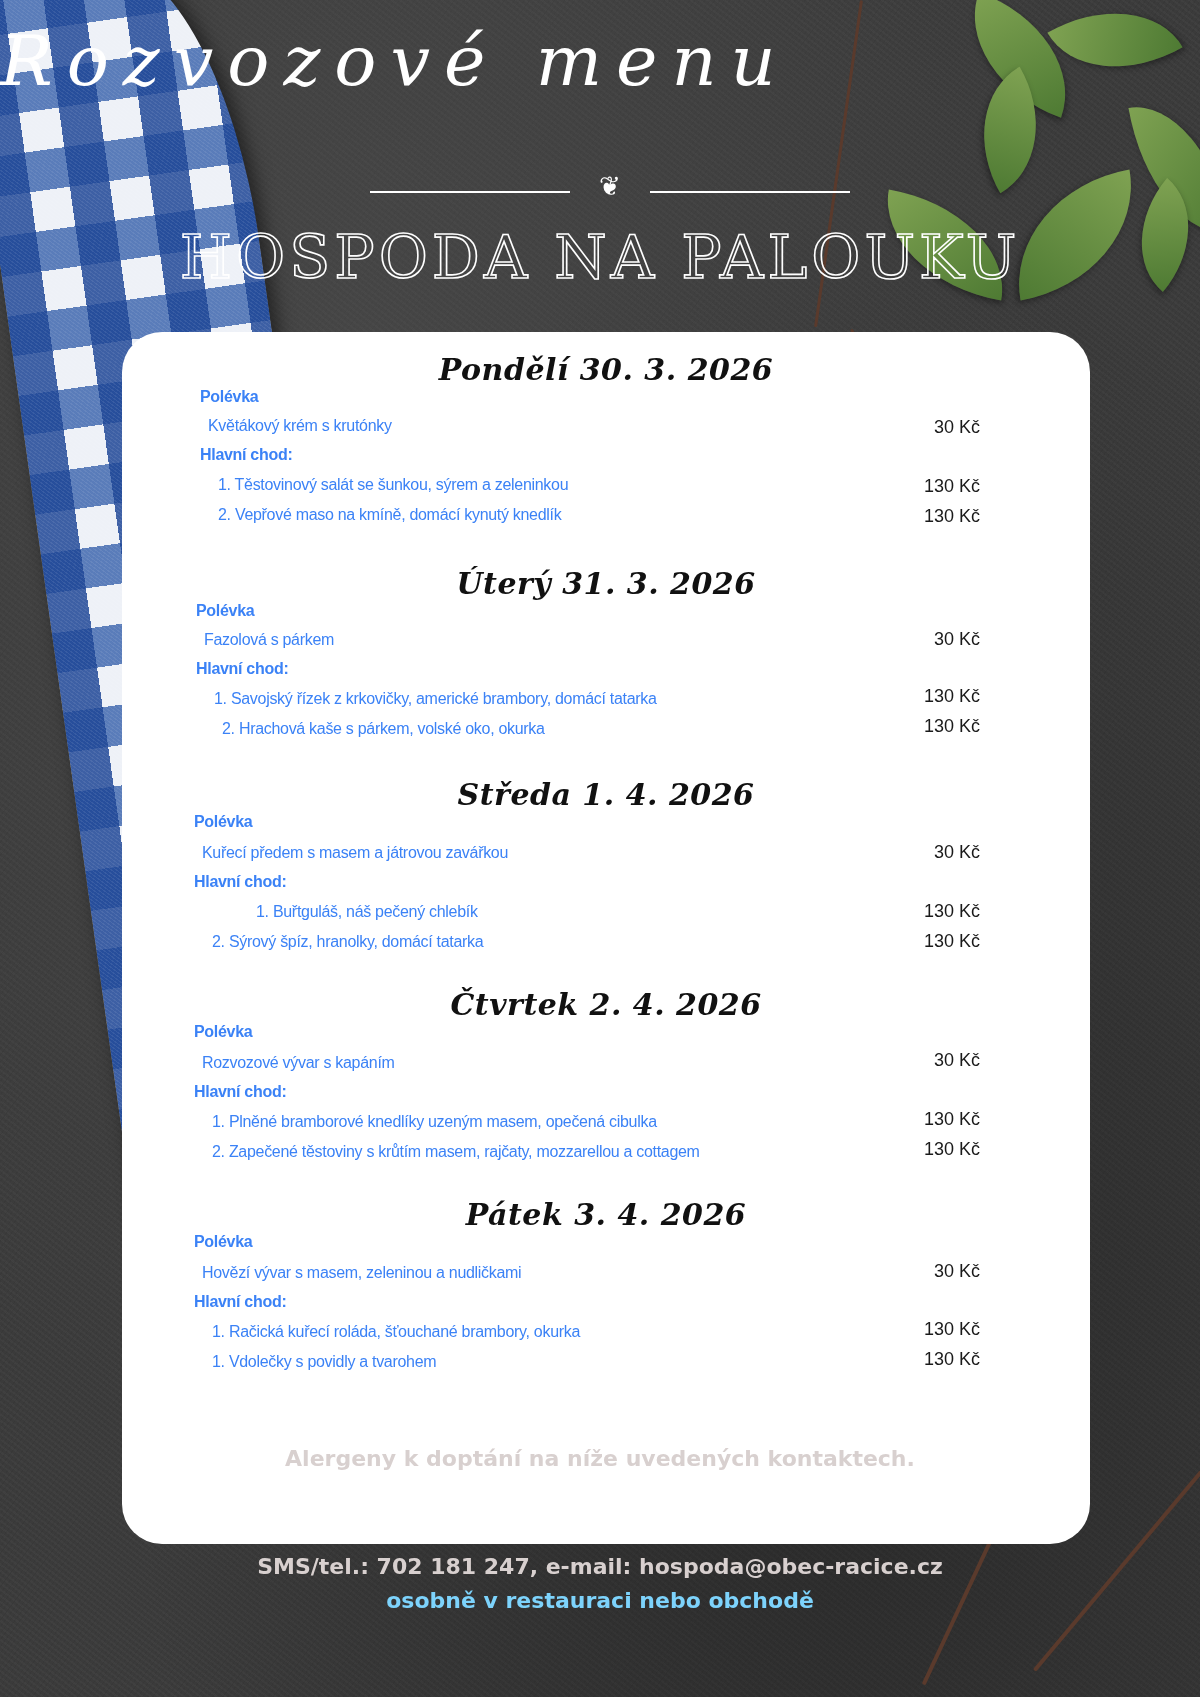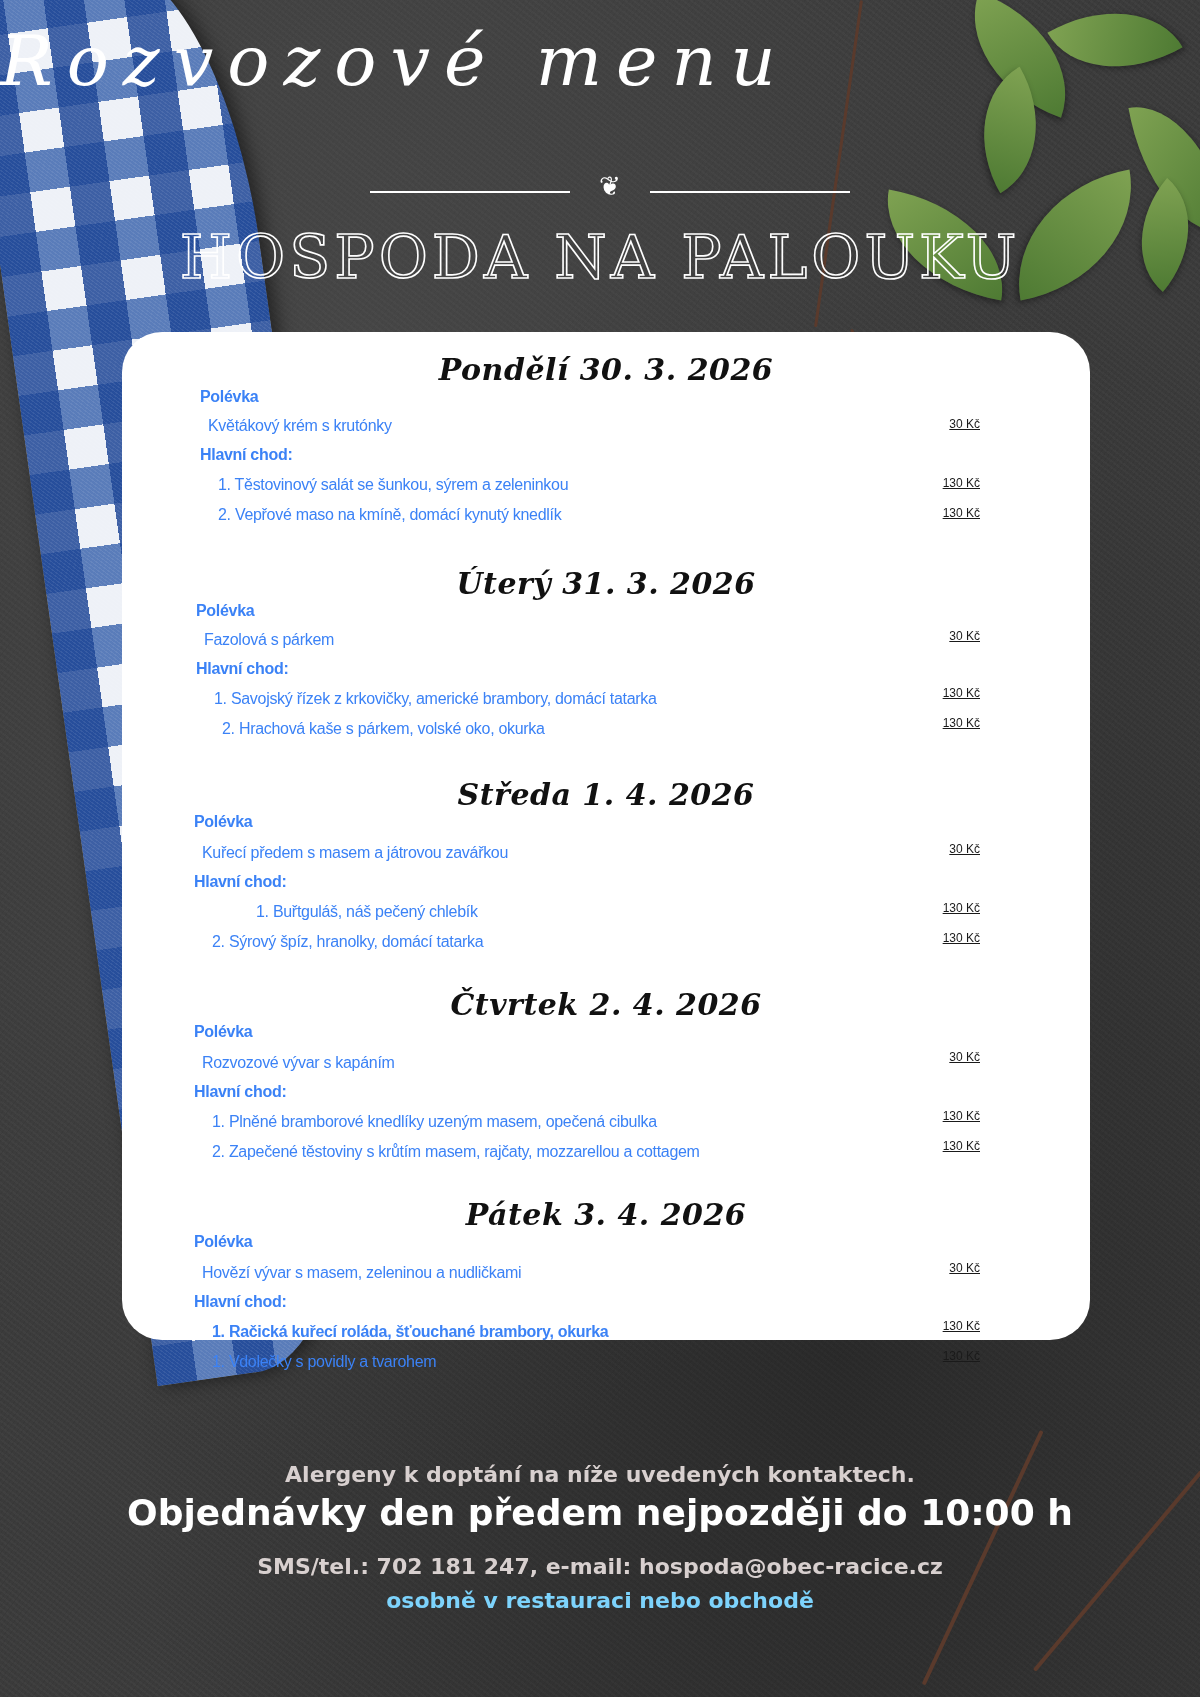--- a/index.html
+++ b/index.html
@@ -48,36 +48,36 @@
   .divider .line-l { left:0; } .divider .line-r { right:0; }
   .divider .orn { position:absolute; left:210px; top:-12px; width:60px; text-align:center; color:#fff; font-size:26px; line-height:30px; }
   .brand {
     position:absolute; top:222px; left:0; width:1200px; text-align:center;
     font-family:"DejaVu Serif", serif; font-size:60px; letter-spacing:4px;
     color:transparent; -webkit-text-stroke:1.6px #fff;
   }
 
   
   .card {
-    position:absolute; left:122px; top:332px; width:968px; height:1008px;
+    position:absolute; left:122px; top:332px; width:968px; height:1212px;
     background:#fff; border-radius:40px;
   }
   .day { position:absolute; left:0; width:100%; }
   .day-title {
     position:absolute; left:0; width:100%; text-align:center; top:0;
     font-family:"DejaVu Serif", serif; font-style:italic; font-weight:bold;
     font-size:30px; color:#111; letter-spacing:0.5px;
   }
   .row { position:absolute; font-family:"Liberation Sans", sans-serif; font-size:16px; color:#3b82f6; letter-spacing:-0.3px; }
   .lbl { font-weight:bold; }
-  .price { position:absolute; right:110px; font-family:"Liberation Sans", sans-serif; font-size:12px; color:#1a1a1a;text-decoration:underline; }
+  .price { position:absolute; right:110px; font-family:"Liberation Sans", sans-serif; font-size:18px; color:#1a1a1a; }
 
   
   .foot { position:absolute; left:0; width:1200px; text-align:center; font-family:"DejaVu Sans", sans-serif; font-weight:bold; }
-  .foot.allergen { top:1446px; font-size:22px; color:#d8d0cf;margin-top:16px; }
+  .foot.allergen { top:1446px; font-size:22px; color:#d8d0cf; }
   .foot.order { top:1492px; font-size:36px; color:#fff; }
   .foot.contact { top:1554px; font-size:22px; color:#d8d0cf; }
   .foot.inperson { top:1588px; font-size:22px; color:#7dd3fc; }
 </style>
 </head>
 <body>
 
 <div class="slate"></div>
 <div class="towel"></div>
 
@@ -152,21 +152,21 @@
     <div class="row" style="left:90px;top:156px;">2. Zapečené těstoviny s krůtím masem, rajčaty, mozzarellou a cottagem</div>
     <div class="price" style="top:152px;">130 Kč</div>
   </div>
 
   <div class="day" style="top:865px;">
     <div class="day-title">Pátek 3. 4. 2026</div>
     <div class="row lbl" style="left:72px;top:36px;">Polévka</div>
     <div class="row" style="left:80px;top:67px;">Hovězí  vývar s masem, zeleninou a nudličkami</div>
     <div class="price" style="top:64px;">30 Kč</div>
     <div class="row lbl" style="left:72px;top:96px;">Hlavní chod:</div>
-    <div class="row" style="left:90px;top:126px;font-weight:bold;">1. Račická kuřecí roláda, šťouchané brambory, okurka</div>
+    <div class="row" style="left:90px;top:126px;">1. Račická kuřecí roláda, šťouchané brambory, okurka</div>
     <div class="price" style="top:122px;">130 Kč</div>
     <div class="row" style="left:90px;top:156px;">1. Vdolečky s povidly a tvarohem</div>
     <div class="price" style="top:152px;">130 Kč</div>
   </div>
 </div>
 
 <div class="foot allergen">Alergeny k doptání na níže uvedených kontaktech.</div>
 <div class="foot order">Objednávky den předem nejpozději do 10:00 h</div>
 <div class="foot contact">SMS/tel.: 702 181 247, e-mail: hospoda@obec-racice.cz</div>
 <div class="foot inperson">osobně v restauraci nebo obchodě</div>

